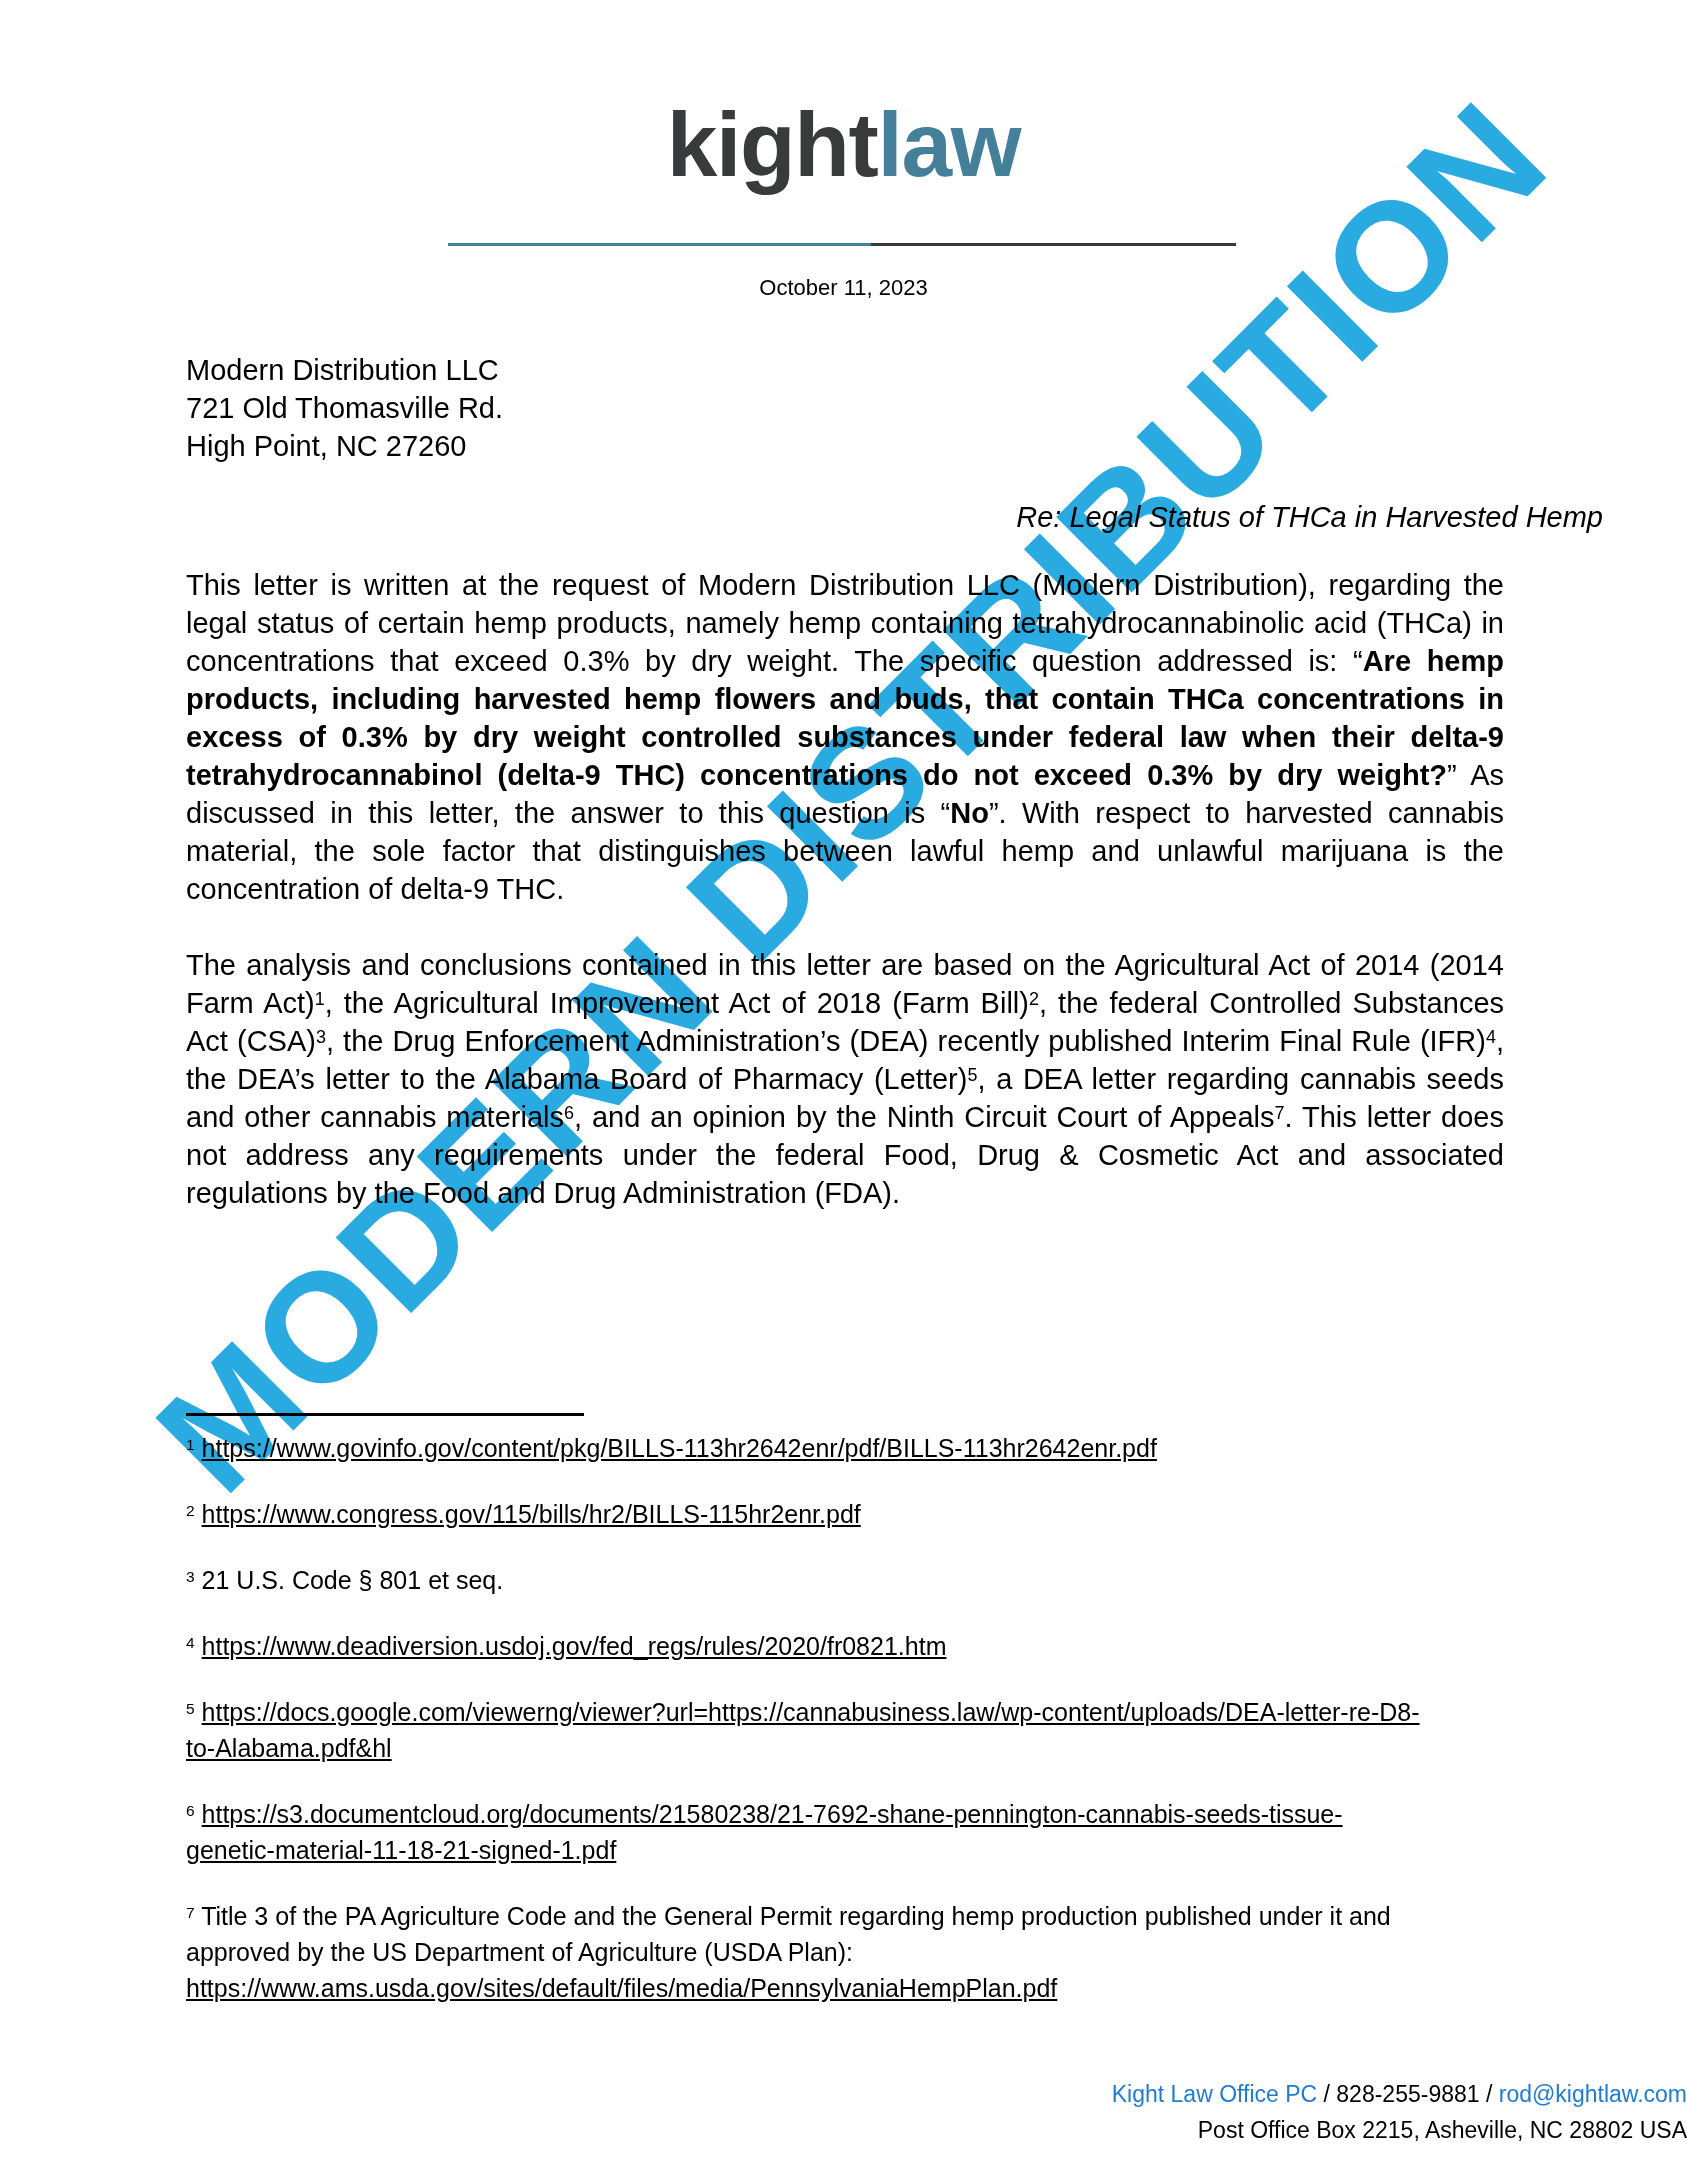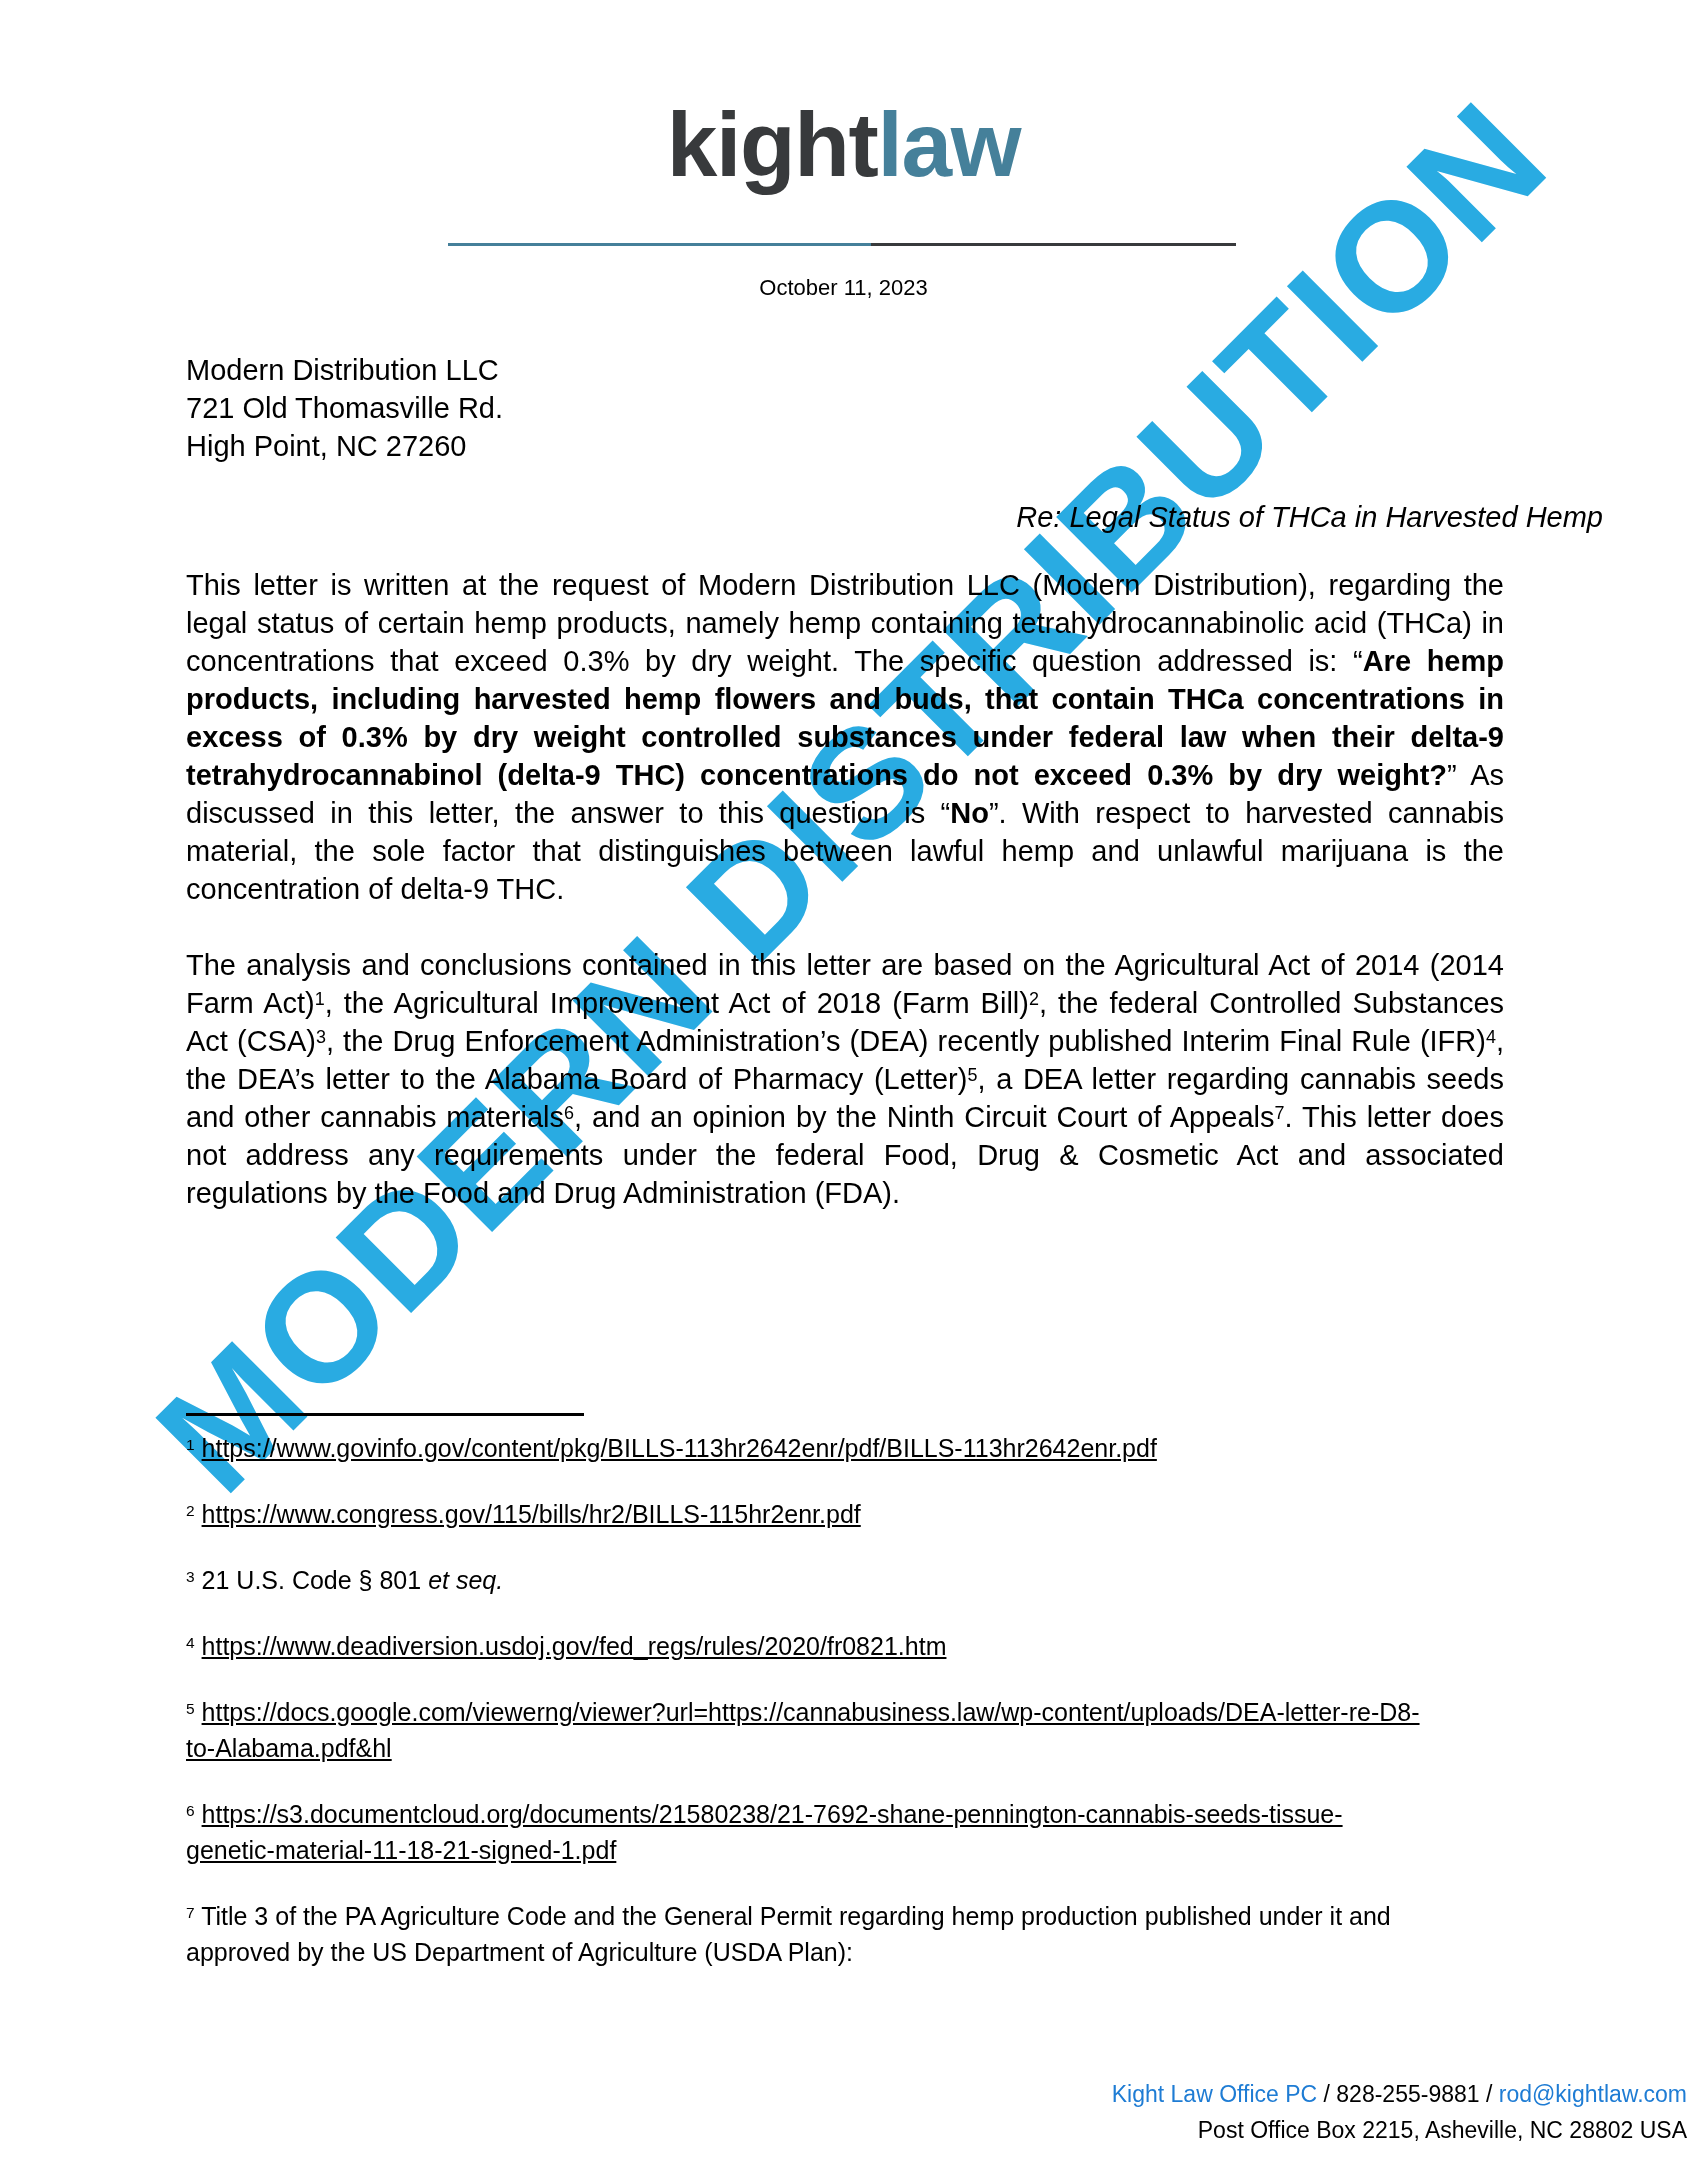--- a/index.html
+++ b/index.html
@@ -21,21 +21,21 @@
   .rule{position:absolute;top:243px;left:448px;width:788px;height:3.3px;display:flex;}
   .rule .seg1{width:423px;background:var(--logo-teal);}
   .rule .seg2{flex:1;background:var(--logo-dark);}
   .date{position:absolute;top:275px;left:0;width:100%;text-align:center;font-size:22px;}
   .block{position:absolute;left:186px;width:1318px;font-size:29px;line-height:38px;}
   .recipient{top:351px;}
   .subject{top:498px;font-style:italic;padding-left:99px;text-align:right;}
   .paras{top:566px;}
   .para{text-align:justify;margin:0 0 38px 0;}
   .bold{font-weight:bold;}
-  .italic{font-style:italic;}
+  .italic{}
   sup.fnref{font-size:62%;line-height:0;vertical-align:baseline;position:relative;top:-0.45em;}
   .separator{position:absolute;top:1413px;left:186px;width:398px;height:2.6px;background:#000;}
   .footnotes{position:absolute;top:1430px;left:186px;width:1318px;font-size:25px;line-height:36px;}
   .footnote{margin-bottom:30px;max-width:1244px;overflow-wrap:break-word;}
   .footnote .link{text-decoration:underline;}
   .footer{position:absolute;top:2076px;left:0;width:100%;text-align:right;
           font-size:23px;line-height:36px;}
   .accent{color:var(--link);}
 </style>
 </head>
@@ -73,21 +73,21 @@
 
     <div class="separator"></div>
 
     <div class="footnotes" id="footnotes">
         <div class="footnote"><sup class="fnref">1</sup> <span class=" link">https://www.govinfo.gov/content/pkg/BILLS-113hr2642enr/pdf/BILLS-113hr2642enr.pdf</span></div>
         <div class="footnote"><sup class="fnref">2</sup> <span class=" link">https://www.congress.gov/115/bills/hr2/BILLS-115hr2enr.pdf</span></div>
         <div class="footnote"><sup class="fnref">3</sup> <span class="">21 U.S. Code § 801 </span><span class=" italic">et seq.</span></div>
         <div class="footnote"><sup class="fnref">4</sup> <span class=" link">https://www.deadiversion.usdoj.gov/fed_regs/rules/2020/fr0821.htm</span></div>
         <div class="footnote"><sup class="fnref">5</sup> <span class=" link">https://docs.google.com/viewerng/viewer?url=https://cannabusiness.law/wp-content/uploads/DEA-letter-re-D8-to-Alabama.pdf&amp;hl</span></div>
         <div class="footnote"><sup class="fnref">6</sup> <span class=" link">https://s3.documentcloud.org/documents/21580238/21-7692-shane-pennington-cannabis-seeds-tissue-genetic-material-11-18-21-signed-1.pdf</span></div>
-        <div class="footnote"><sup class="fnref">7</sup> <span class="">Title 3 of the PA Agriculture Code and the General Permit regarding hemp production published under it and approved by the US Department of Agriculture (USDA Plan):</span><br></div>
+        <div class="footnote"><sup class="fnref">7</sup> <span class="">Title 3 of the PA Agriculture Code and the General Permit regarding hemp production published under it and approved by the US Department of Agriculture (USDA Plan):</span><br><span class=" link">https://www.ams.usda.gov/sites/default/files/media/PennsylvaniaHempPlan.pdf</span></div>
       </div>
 
     <div class="footer">
       <div id="footer-line1"><span class="accent">Kight Law Office PC</span><span class="">  /  828-255-9881 /  </span><span class="accent">rod@kightlaw.com</span></div>
       <div>Post Office Box 2215, Asheville, NC 28802 USA</div>
     </div>
 
   </div>
 </div>
 

